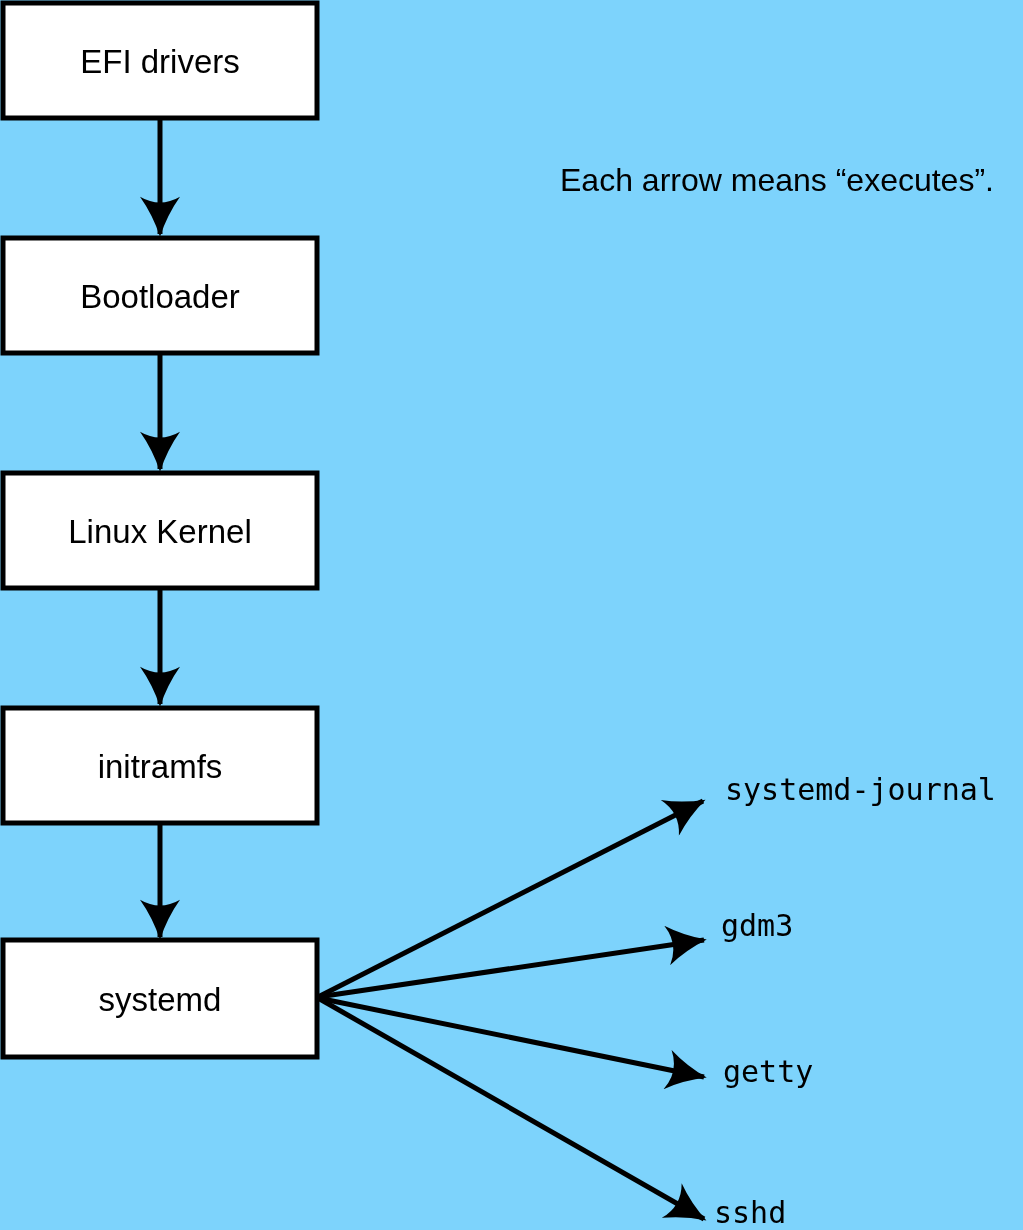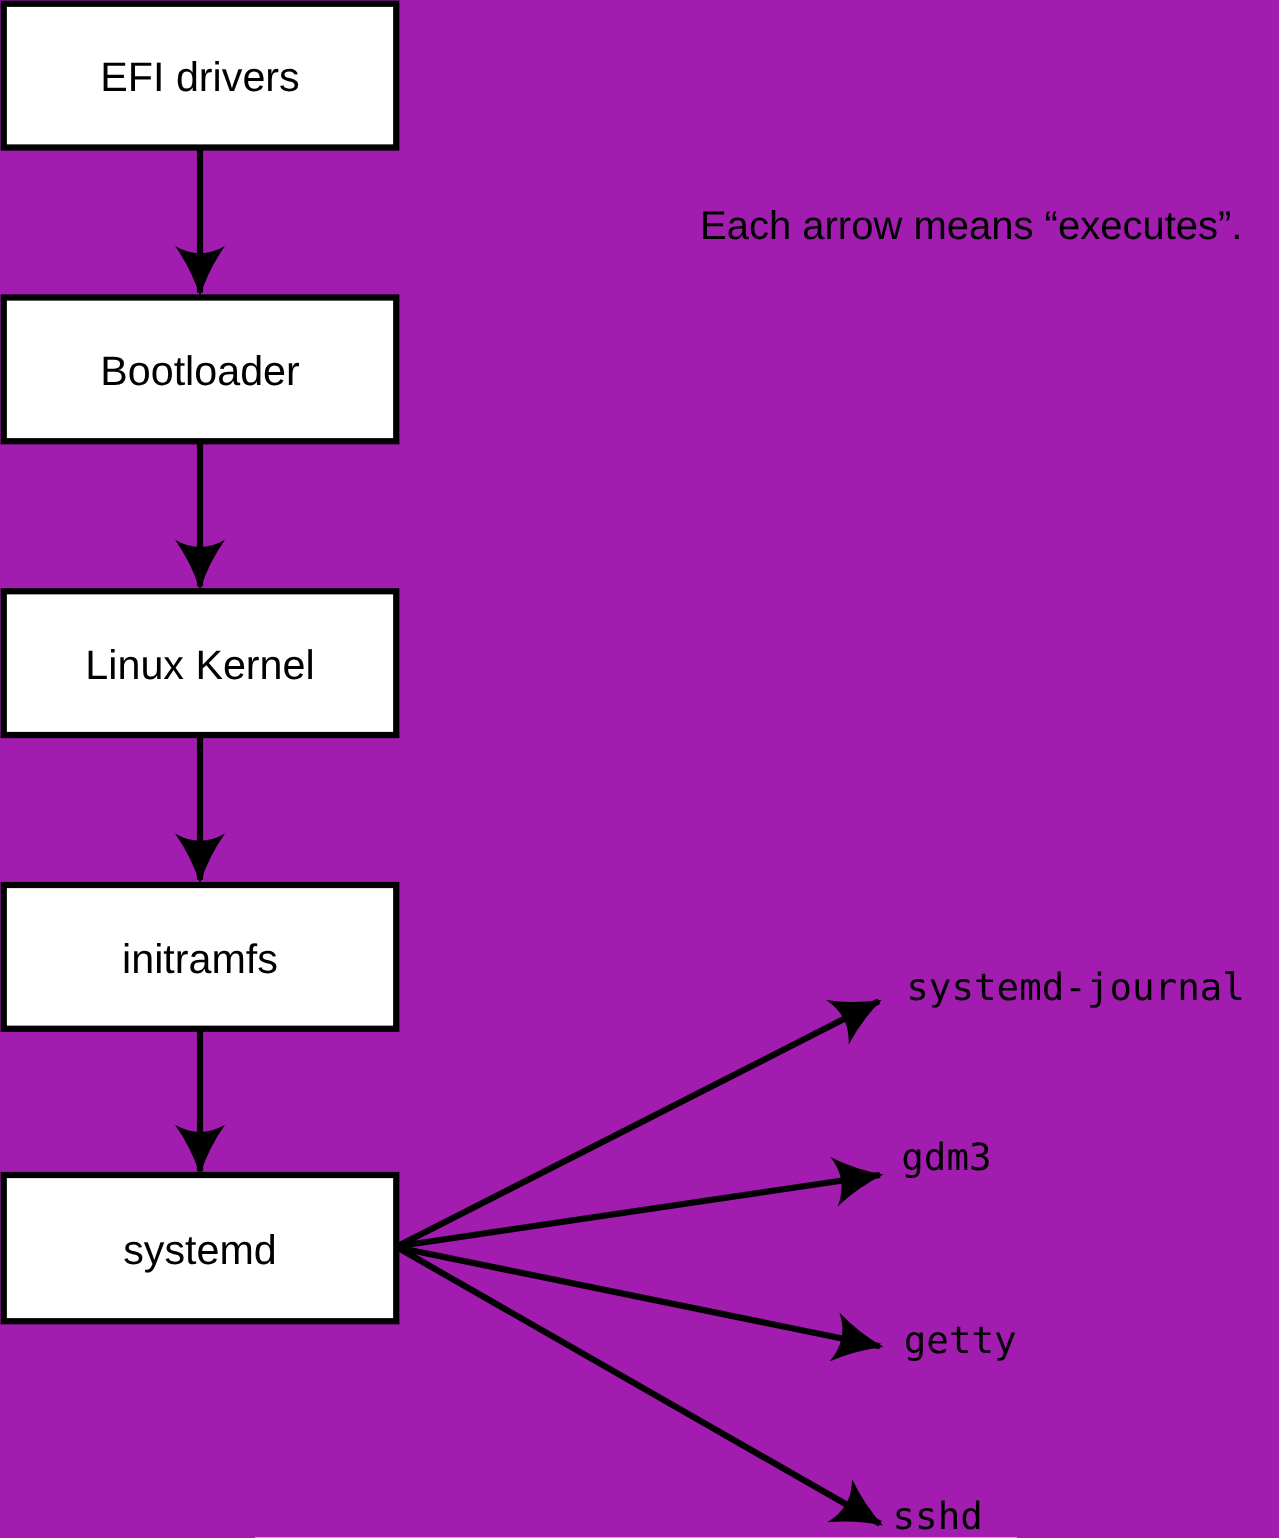--- a/index.html
+++ b/index.html
@@ -4,21 +4,21 @@
 <style>
   html, body {
     margin: 0;
     padding: 0;
     background: #ffffff;
   }
   .canvas {
     position: relative;
     width: 1023px;
     height: 1230px;
-    background: #a21caf;
+    background: #7dd3fc;
     overflow: hidden;
     font-family: "Liberation Sans", "DejaVu Sans", sans-serif;
   }
   svg text {
     fill: #000000;
   }
   .box-label {
     font-family: "Liberation Sans", "DejaVu Sans", sans-serif;
     font-size: 33px;
     text-anchor: middle;

